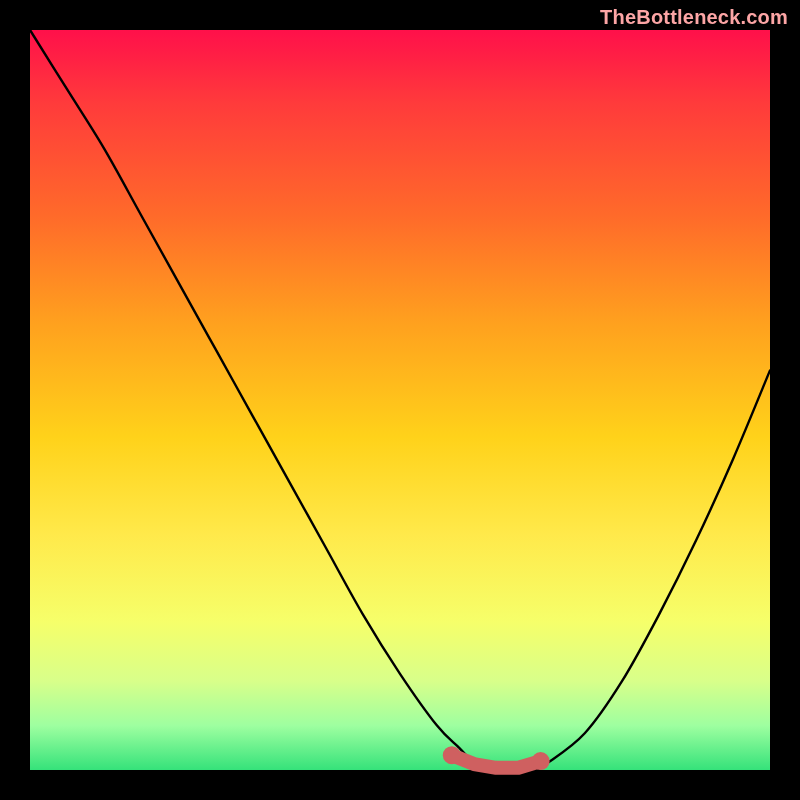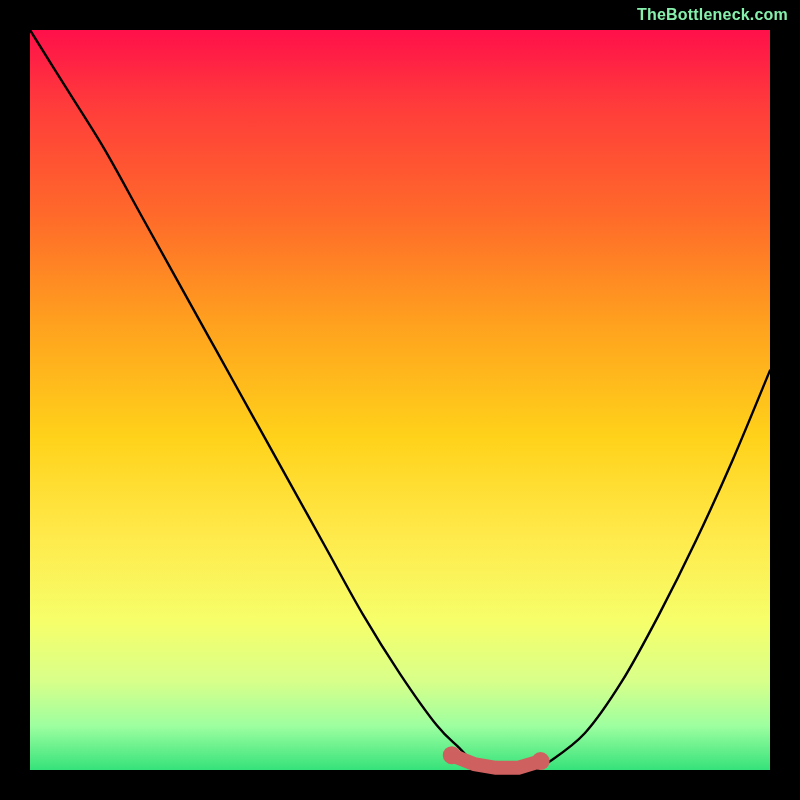--- a/index.html
+++ b/index.html
@@ -14,22 +14,22 @@
   .frame {
     position: relative;
     width: 800px;
     height: 800px;
     background: #000;
   }
   .watermark {
     position: absolute;
     top: 6px;
     right: 12px;
-    color: #86efac;
-    font-size: 16px;
+    color: #fca5a5;
+    font-size: 20px;
     font-weight: 600;
     letter-spacing: 0.2px;
     z-index: 10;
   }
   .plot-area {
     position: absolute;
     left: 30px;
     top: 30px;
     width: 740px;
     height: 740px;

